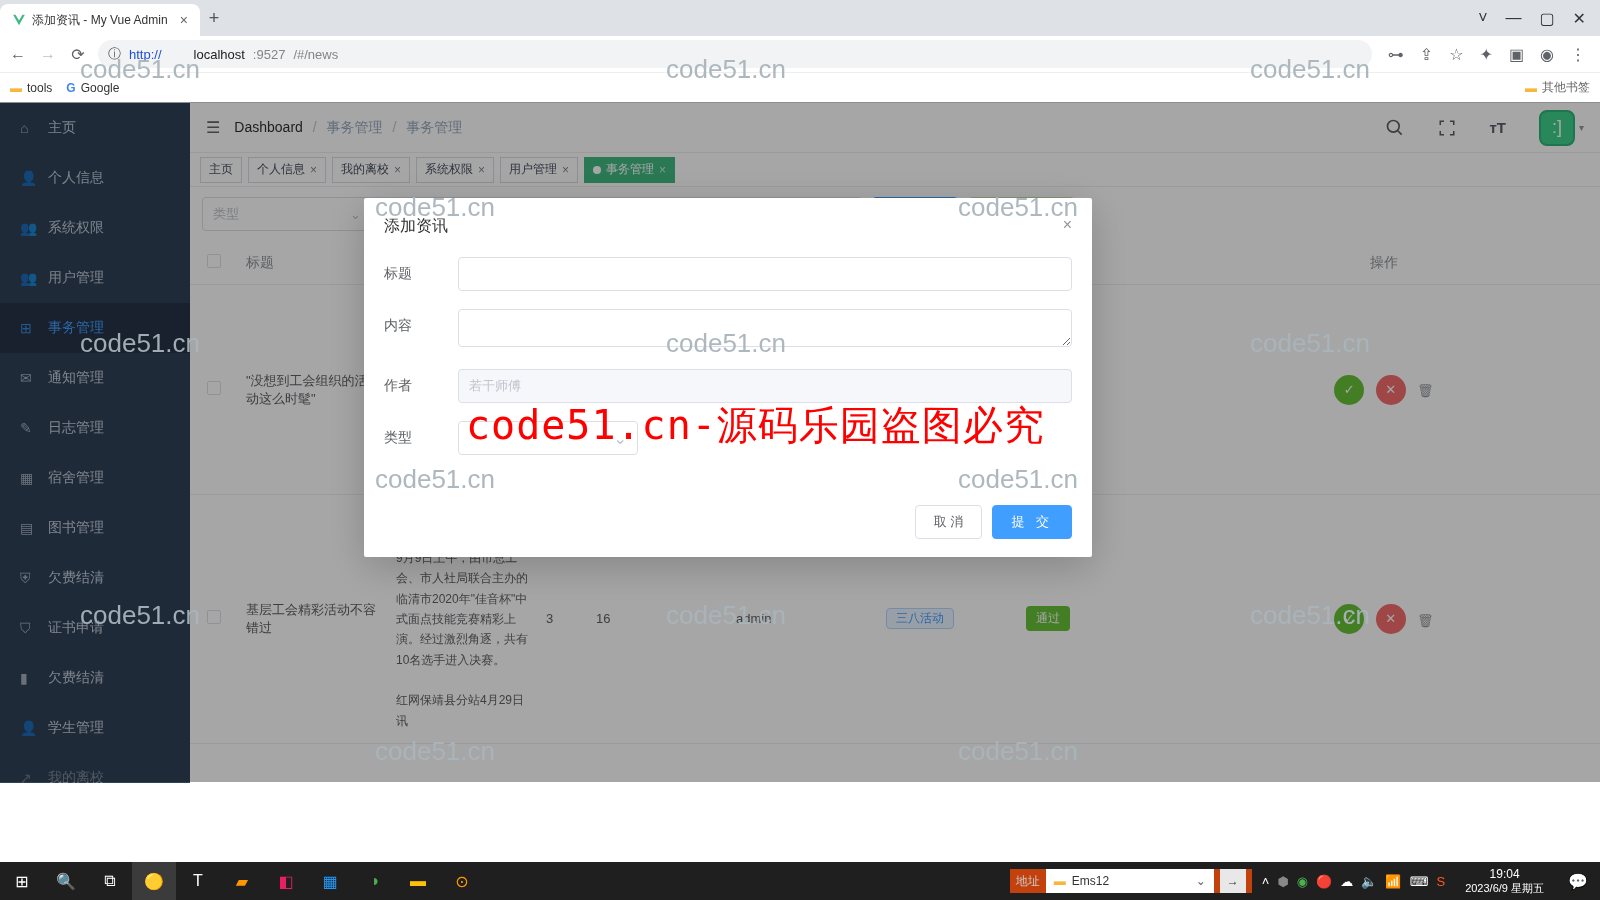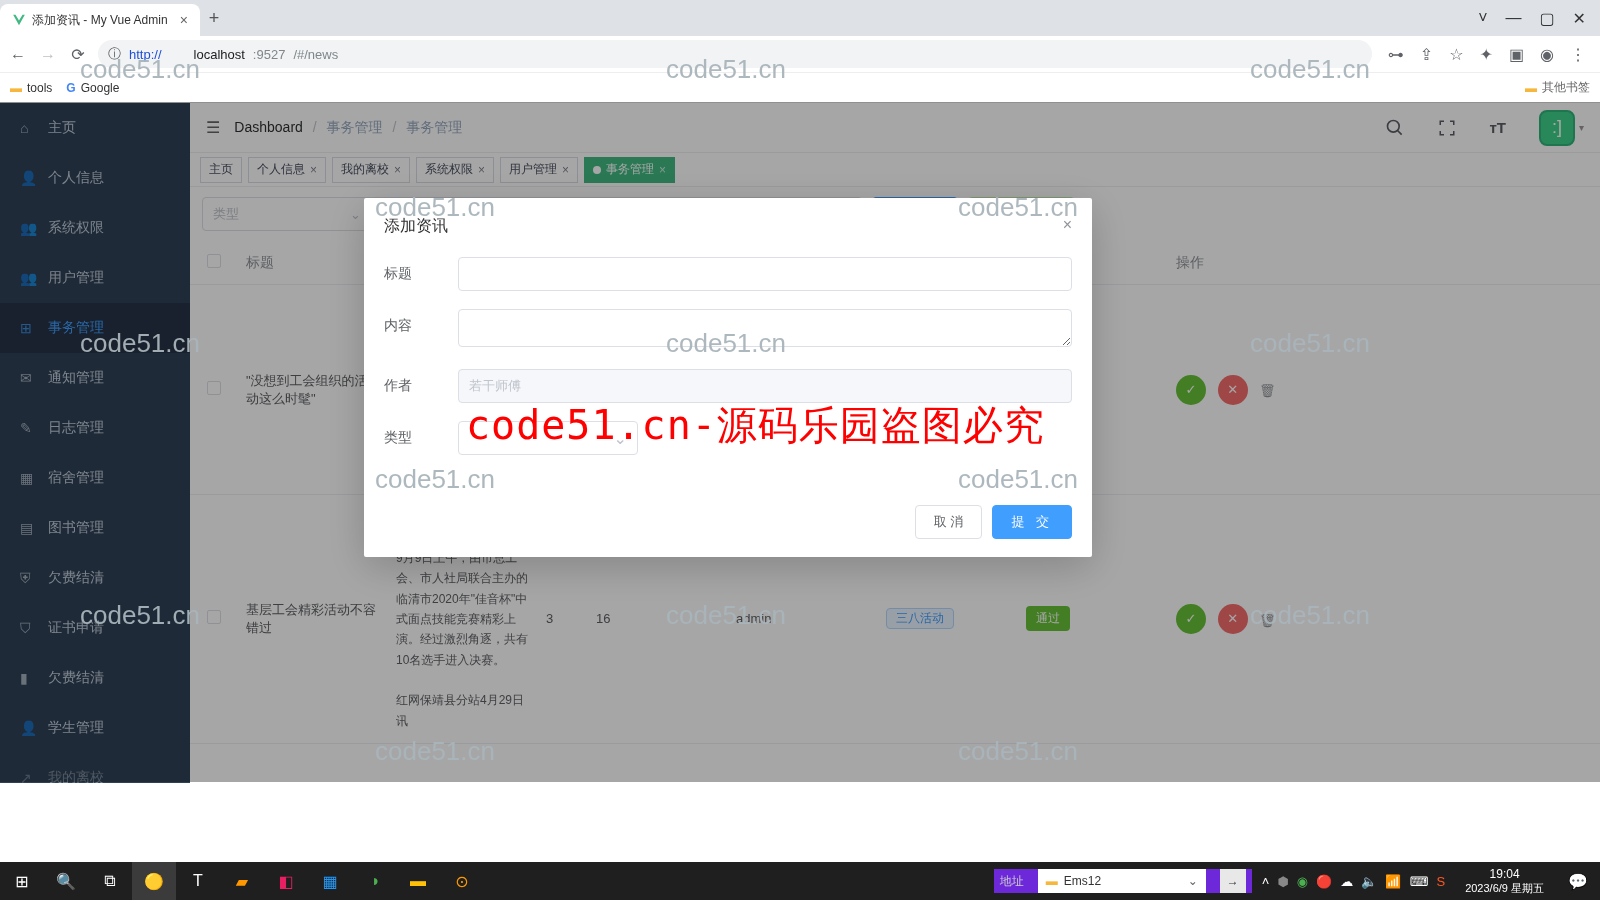--- a/index.html
+++ b/index.html
@@ -58,21 +58,21 @@
 .table { flex: 1; overflow: hidden; }
 .thead { display: flex; height: 44px; align-items: center; border-bottom: 1px solid #ebeef5; font-size: 14px; color: #909399; font-weight: 500; }
 .col-chk { width: 48px; text-align: center; }
 .col-title { width: 150px; padding: 0 8px; }
 .col-content { width: 150px; padding: 0 8px; }
 .col-g1 { width: 50px; }
 .col-g2 { width: 140px; }
 .col-author { width: 150px; }
 .col-type { width: 140px; }
 .col-status { width: 150px; }
-.col-ops { flex: 1; padding: 0 8px; }
+.col-ops { flex: 1; padding: 0 8px; text-align: center; }
 
 .trow { display: flex; border-bottom: 1px solid #ebeef5; font-size: 13px; color: #606266; padding: 12px 0; }
 .trow > div { padding: 0 8px; }
 .cell-content { font-size: 12px; line-height: 1.7; }
 .pill-danger { background: #f56c6c; color: #fff; padding: 4px 10px; border-radius: 4px; font-size: 12px; display: inline-block; }
 .pill-success { background: #67c23a; color: #fff; padding: 4px 10px; border-radius: 4px; font-size: 12px; display: inline-block; }
 .pill-info { border: 1px solid #b3d8ff; color: #409eff; background:#ecf5ff; padding: 1px 9px; border-radius: 4px; font-size: 12px; display: inline-block; }
 .circ { width: 30px; height: 30px; border-radius: 50%; display: inline-flex; align-items: center; justify-content: center; color: #fff; margin-right: 8px; }
 .circ.green { background: #67c23a; }
 .circ.red { background: #f56c6c; }
@@ -98,21 +98,21 @@
 
 
 .wm { position: absolute; color: #a9b5bb; font-size: 26px; font-family: Arial; pointer-events: none; opacity: 0.95; }
 .wm-red { position: absolute; color: #ff0000; font-size: 40px; font-family: "SimSun", monospace; font-weight: 500; pointer-events: none; letter-spacing: 1px; }
 
 
 .taskbar { position: absolute; bottom: 0; left: 0; right: 0; height: 38px; background: #1f1f1f; display: flex; align-items: center; color: #fff; font-size: 12px; }
 .tb-left { display: flex; align-items: center; height: 100%; }
 .tb-ico { width: 44px; height: 100%; display: flex; align-items: center; justify-content: center; font-size: 16px; }
 .tb-right { margin-left: auto; display: flex; align-items: center; gap: 2px; height: 100%; }
-.tb-addr { display: flex; align-items: center; gap: 14px; background: #6d28d9; padding: 0 6px; }
+.tb-addr { display: flex; align-items: center; gap: 6px; background: #c2410c; padding: 0 6px; }
 .tb-addr .lbl { color: #ccc; }
 .tb-input { background: #fff; color: #333; height: 24px; width: 168px; display: flex; align-items: center; padding: 0 8px; justify-content: space-between; }
 .tb-go { width: 26px; height: 24px; background: #e8e8e8; color: #333; display: flex; align-items: center; justify-content: center; }
 .tray { display: flex; align-items: center; gap: 8px; padding: 0 8px; }
 .tray span { font-size: 13px; }
 .clock { text-align: center; line-height: 1.2; padding: 0 10px; }
 
 svg { display: block; }
 </style>
 </head>

